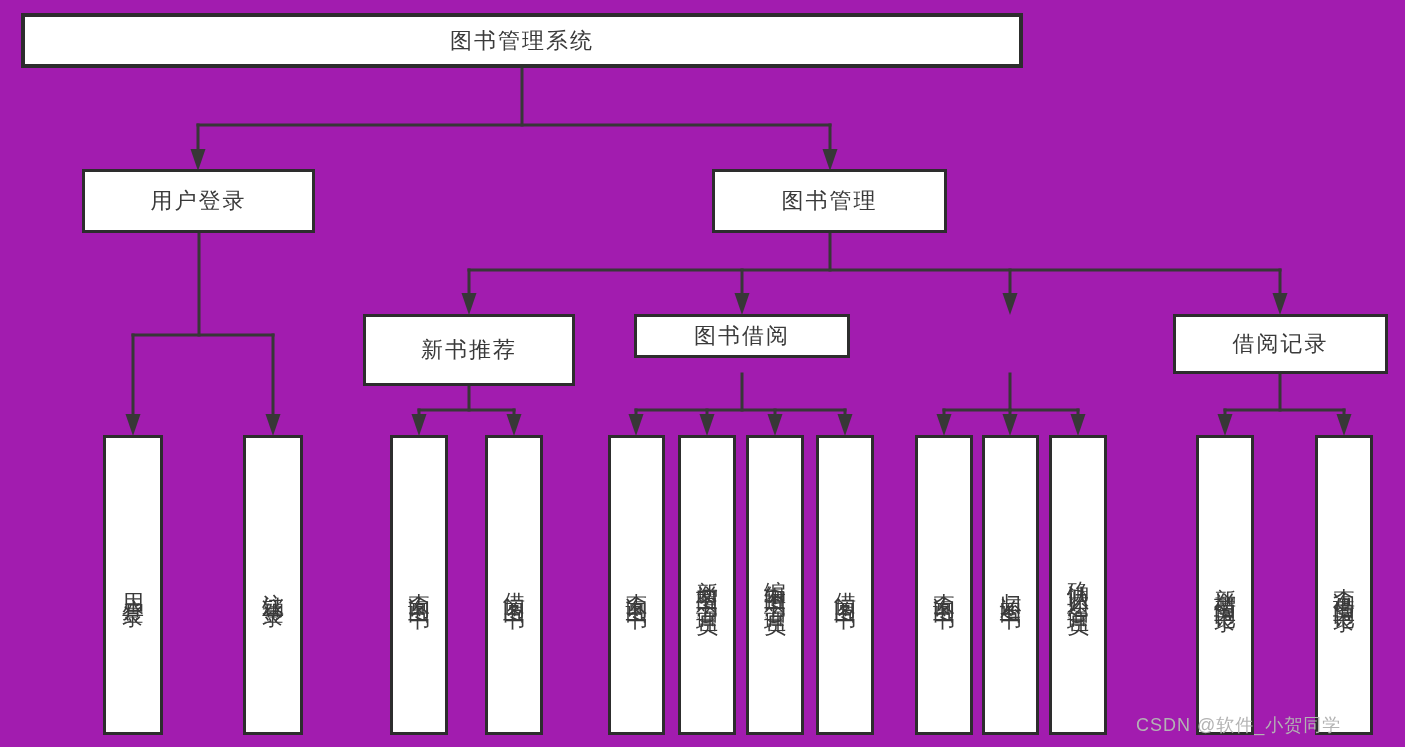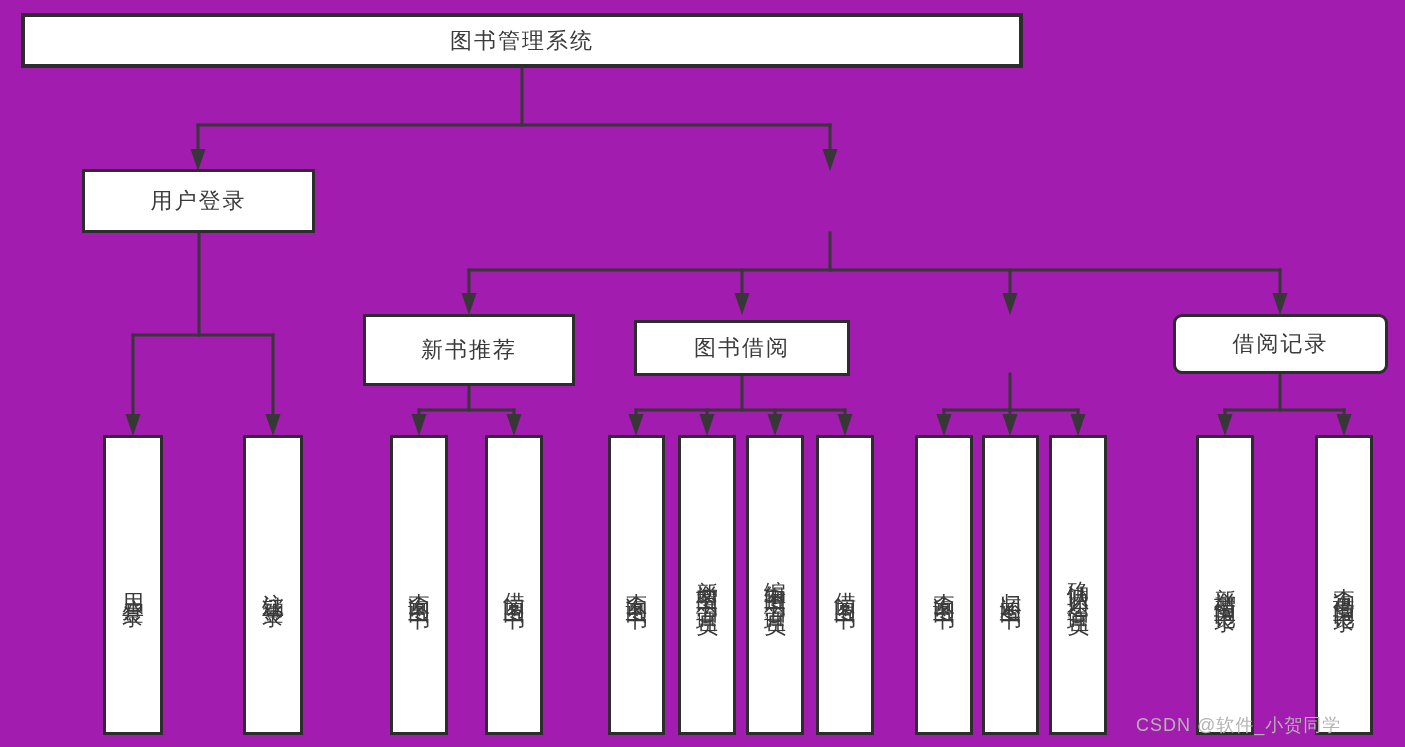--- a/index.html
+++ b/index.html
@@ -133,24 +133,25 @@
       <path d="M1225 410 L1225 418"></path>
       <polygon points="1217.5,414 1232.5,414 1225,436"></polygon>
       <path d="M1344 410 L1344 418"></path>
       <polygon points="1336.5,414 1351.5,414 1344,436"></polygon>
     </g>
   </svg>
 
   <div class="node root" style="left:21px;top:13px;width:1002px;height:55px;">图书管理系统</div>
 
   <div class="node" style="left:82px;top:169px;width:233px;height:64px;">用户登录</div>
+  <div class="node" style="left:712px;top:169px;width:235px;height:64px;">图书管理</div>
 
   <div class="node" style="left:363px;top:314px;width:212px;height:72px;">新书推荐</div>
-  <div class="node" style="left:634px;top:314px;width:216px;height:56px;margin-top:6px;">图书借阅</div>
-  <div class="node" style="left:1173px;top:314px;width:215px;height:60px;border-radius:9px;">借阅记录</div>
+  <div class="node" style="left:634px;top:314px;width:216px;height:44px;">图书借阅</div>
+  <div class="node" style="left:1173px;top:314px;width:215px;height:60px;">借阅记录</div>
 
   <div class="leaf" style="left:103px;width:60px;">用户登录</div>
   <div class="leaf" style="left:243px;width:60px;">注销登录</div>
 
   <div class="leaf" style="left:390px;width:58px;">查询图书</div>
   <div class="leaf" style="left:485px;width:58px;">借阅图书</div>
 
   <div class="leaf" style="left:608px;width:57px;">查询图书</div>
   <div class="leaf" style="left:678px;width:58px;">新增图书（管理员）</div>
   <div class="leaf" style="left:746px;width:58px;">编辑图书（管理员）</div>

